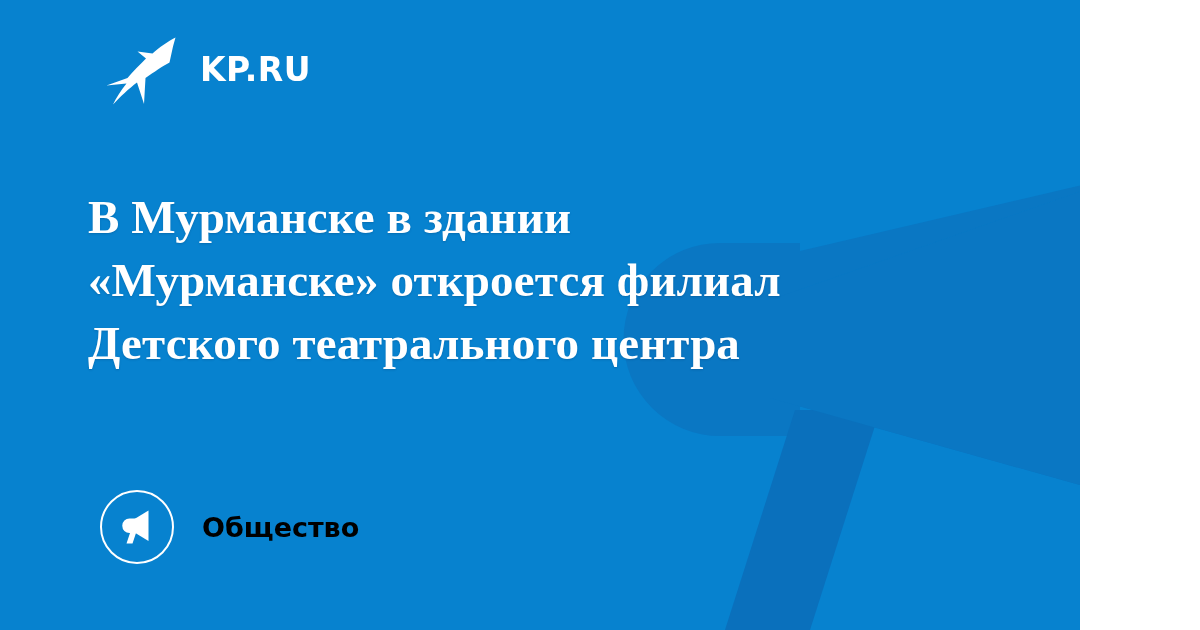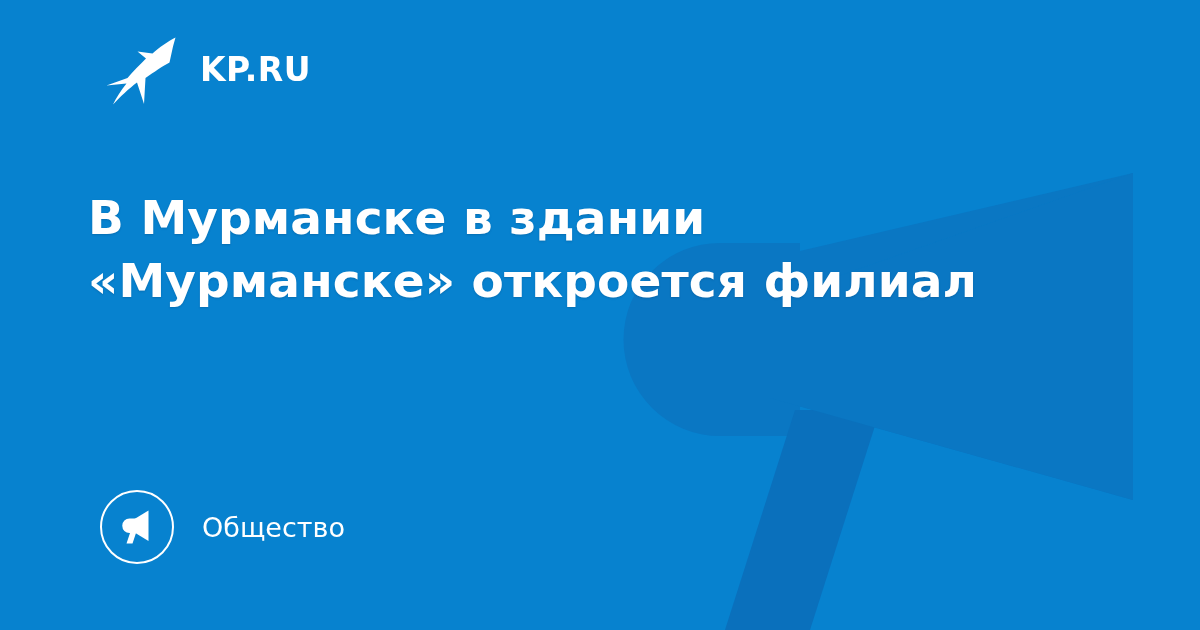--- a/index.html
+++ b/index.html
@@ -4,21 +4,21 @@
 <title>KP.RU social card</title>
 <style>
   html, body {
     margin: 0;
     padding: 0;
     background: #ffffff;
   }
 
   .card {
     position: relative;
-    width: 1200px;
+    width: 1080px;
     height: 630px;
     overflow: hidden;
     background: #0782cf;
     font-family: "DejaVu Sans", "Liberation Sans", sans-serif;
     -webkit-font-smoothing: antialiased;
   }
 
   
   .watermark {
     position: absolute;
@@ -66,20 +66,21 @@
     font-size: 47px;
     font-weight: 700;
     line-height: 63px;
     letter-spacing: 0.1px;
     text-shadow: 0 1px 2px rgba(0, 40, 80, 0.22);
   }
 
   .headline-line {
     display: block;
     white-space: nowrap;
+    font-family: Liberation Serif, serif;
   }
 
   
   .rubric {
     position: absolute;
     left: 100px;
     top: 485px;
     display: flex;
     align-items: center;
     gap: 28px;
@@ -94,23 +95,23 @@
     display: flex;
     align-items: center;
     justify-content: center;
     flex: 0 0 auto;
     box-sizing: border-box;
   }
 
   .rubric-badge svg { display: block; }
 
   .rubric-label {
-    color: #ffffff;
+    color: #000000;
     font-size: 27px;
-    font-weight: 400;
+    font-weight: 700;
     line-height: 1;
     white-space: nowrap;
   }
 </style>
 </head>
 <body>
 
 <div class="card">
 
   <svg class="watermark" viewBox="0 0 1200 630" preserveAspectRatio="none" aria-hidden="true">
@@ -137,20 +138,21 @@
                L40 71 L41.5 45
                C50 39 59 33 65.5 29.5
                L69 13.5 Z"></path>
     </svg>
     <span class="brand-name">KP.RU</span>
   </div>
 
   <h1 class="headline">
     <span class="headline-line">В Мурманске в здании</span>
     <span class="headline-line">«Мурманске» откроется филиал</span>
+    <span class="headline-line">Детского театрального центра</span>
   </h1>
 
   <div class="rubric">
     <span class="rubric-badge">
       <svg width="40" height="38" viewBox="0 0 40 38" aria-hidden="true">
         <path fill="#ffffff" d="M31.5 2.5 L31.5 33 L17.5 24.5 L17.5 11 Z"></path>
         <path fill="#ffffff" d="M12.5 10.5 H19 V25 H12.5 A7.2 7.2 0 0 1 12.5 10.5 Z"></path>
         <path fill="#ffffff" d="M13.5 23.5 L19.5 23.5 L15.5 35.5 L9.5 35.5 Z"></path>
       </svg>
     </span>

